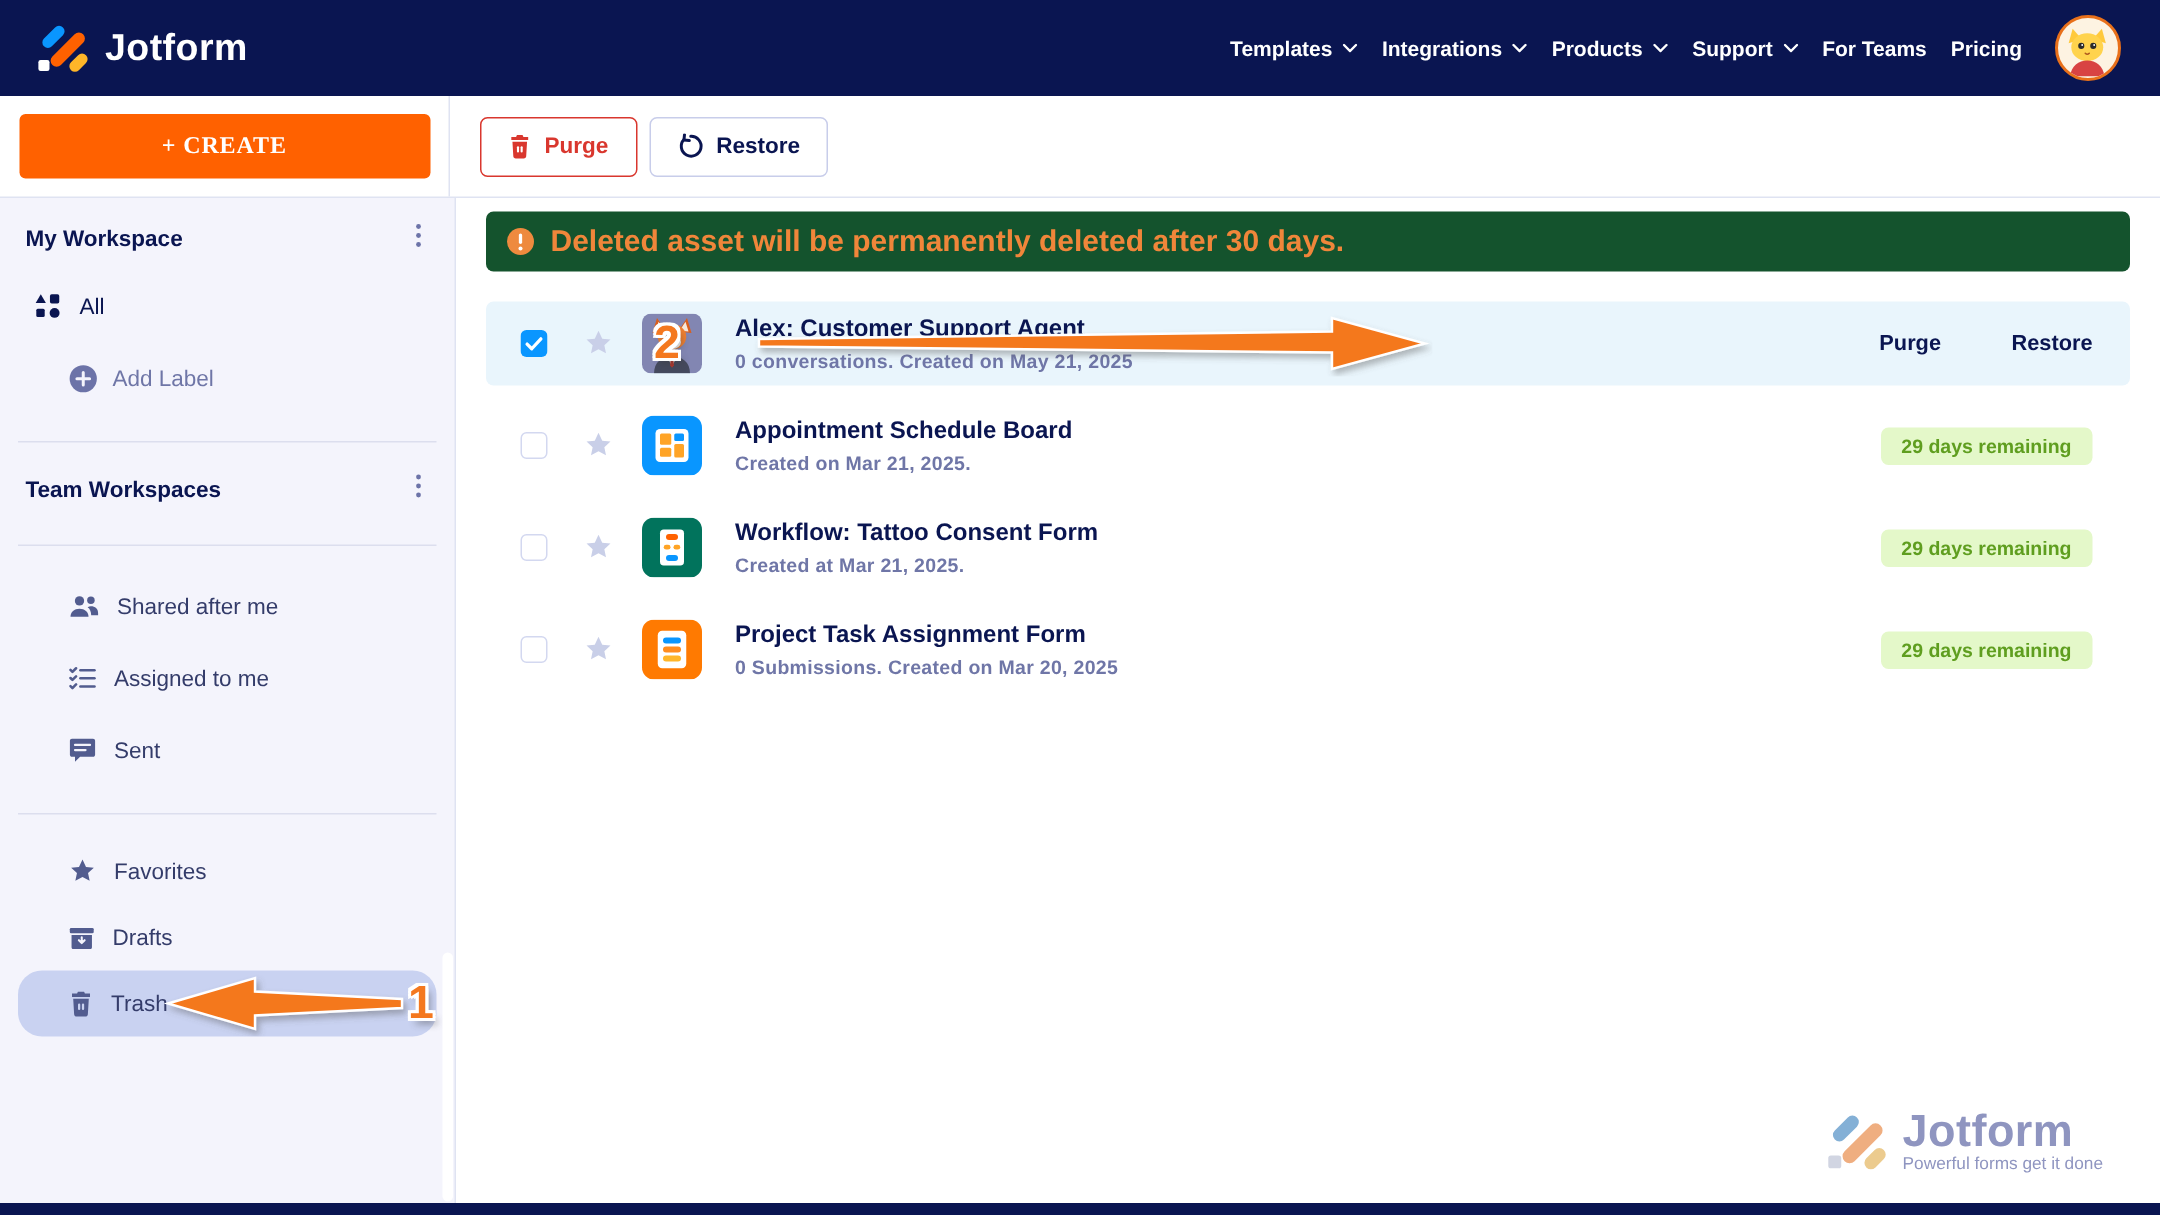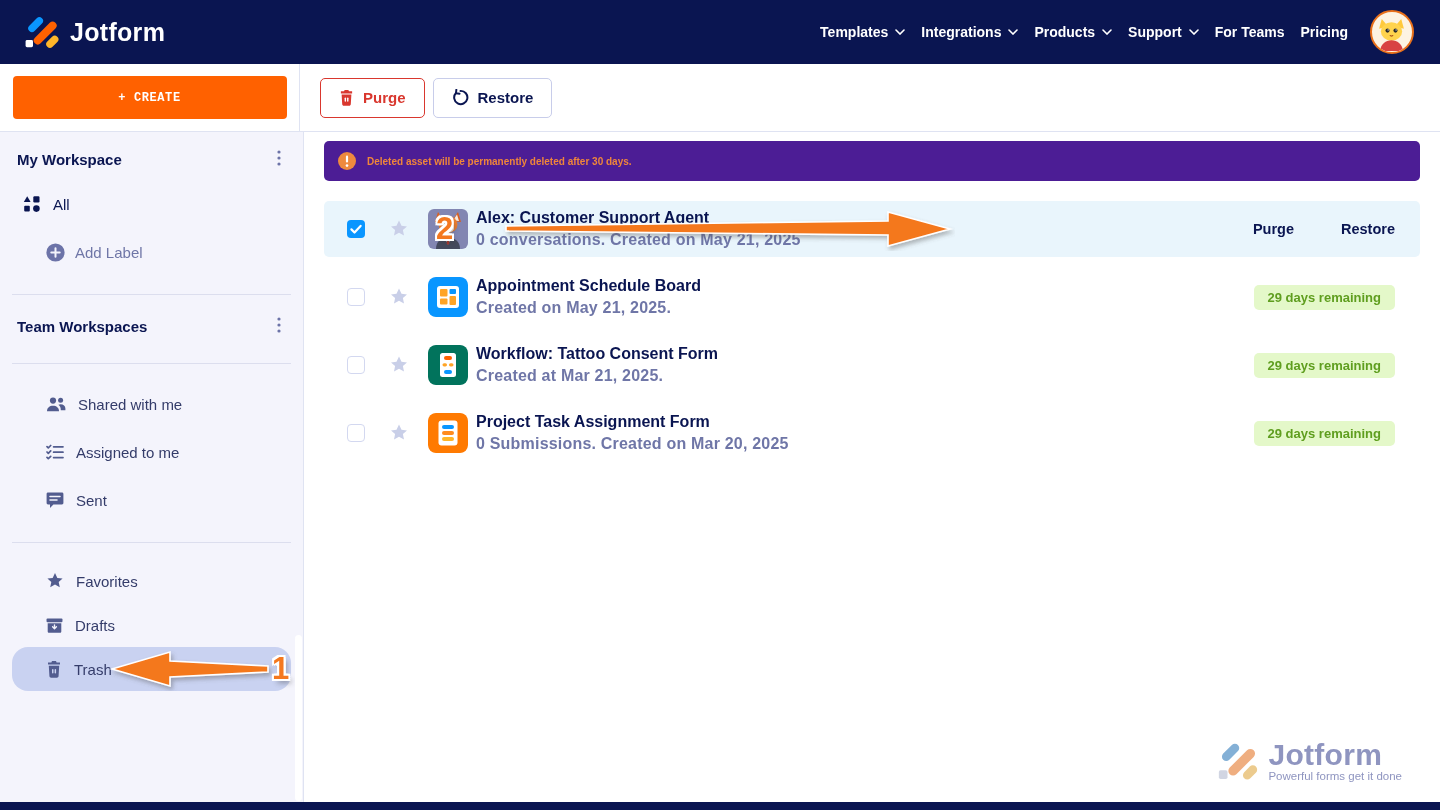--- a/index.html
+++ b/index.html
@@ -9,21 +9,21 @@
   
   .topbar { height:64px; background:#0a1551; display:flex; align-items:center; justify-content:space-between; padding:0 26px 0 24px; }
   .brand { display:flex; align-items:center; gap:10px; color:#fff; font-size:25px; font-weight:800; letter-spacing:.3px; }
   .nav { display:flex; align-items:center; gap:16px; }
   .nav-item { display:flex; align-items:center; gap:7px; color:#fff; font-size:14px; font-weight:600; cursor:pointer; }
   .avatar { width:44px; height:44px; border-radius:50%; overflow:hidden; border:2.5px solid #e8701a; background:#fdf3e2; margin-left:6px; cursor:pointer; flex:none; }
 
   
   .subheader { height:68px; display:flex; background:#fff; border-bottom:1px solid #dfe3f2; }
   .create-area { width:300px; border-right:1px solid #dfe3f2; display:flex; align-items:center; justify-content:center; }
-  .create-btn { width:274px; height:43px; background:#ff6100; border:none; border-radius:4px; color:#fff; font-family:Liberation Mono, monospace; font-size:12px; font-weight:800; letter-spacing:.6px; cursor:pointer; }
+  .create-btn { width:274px; height:43px; background:#ff6100; border:none; border-radius:4px; color:#fff; font-family:Liberation Serif, serif; font-size:16px; font-weight:800; letter-spacing:.6px; cursor:pointer; }
   .toolbar { flex:1; display:flex; align-items:center; padding-left:20px; gap:8px; }
   .btn { height:40px; display:inline-flex; align-items:center; gap:9px; padding:0 18px; background:#fff; border-radius:5px; font-family:inherit; font-size:15px; font-weight:700; cursor:pointer; }
   .btn-purge { border:1px solid #d9372e; color:#d9372e; }
   .btn-restore { border:1px solid #c8cdea; color:#0a1551; }
 
   
   .content { display:flex; height:670px; }
 
   
   .sidebar { width:304px; background:#f4f4fc; border-right:1px solid #dfe3f2; padding-top:6px; position:relative; flex:none; }
@@ -32,31 +32,31 @@
   .side-item.all-item { padding-left:23px; color:#0a1551; gap:12px;align-items:center; }
   .side-item.muted { color:#6f76a7; gap:10px; }
   .divider { height:1px; background:#dcdeee; margin:9px 12px; }
   .side-item.compact { height:44px; }
   .trash-item { background:#c9d2f1; border-radius:16px; margin:0 12px; padding-left:34px; position:relative; }
   .kebab { cursor:pointer; padding:4px; }
   .scroll-thumb { position:absolute; right:1px; top:503px; width:7px; height:166px; background:#ffffff; border-radius:4px; }
 
   
   .main { flex:1; background:#fff; position:relative; padding:9px 20px 0 20px; }
-  .banner { height:40px; background:#4c1d95; border-radius:5px; display:flex; align-items:center; gap:11px; padding:14px 14px; color:#f0863a; font-size:10px; font-weight:600; }
+  .banner { height:40px; background:#14532d; border-radius:5px; display:flex; align-items:center; gap:11px; padding:14px 14px; color:#f0863a; font-size:20px; font-weight:600; }
   .rows { margin-top:20px; display:flex; flex-direction:column; gap:12px; }
   .row { height:56px; display:flex; align-items:center; padding:0 25px 0 23px; border-radius:5px; position:relative; }
   .row.selected { background:#e9f5fc; }
   .cbx { width:18px; height:18px; border-radius:4px; border:1.5px solid #d3d8f0; background:#fff; cursor:pointer; flex:none; }
   .cbx-checked { width:18px; height:18px; cursor:pointer; flex:none; }
   .star { margin-left:24px; cursor:pointer; flex:none; display:flex; }
   .thumb { margin-left:19px; width:40px; height:40px; flex:none; border-radius:6px; overflow:hidden; }
-  .row-text { margin-left:8px; }
+  .row-text { margin-left:22px; }
   .row-title { font-size:16px; font-weight:700; color:#0a1551; }
-  .row-sub { font-size:16px; font-weight:600; color:#6f76a7; margin-top:4px; letter-spacing:.2px; }
+  .row-sub { font-size:13px; font-weight:600; color:#6f76a7; margin-top:4px; letter-spacing:.2px; }
   .badge { margin-left:auto; background:#e4f8c9; color:#5f9e1f; font-size:13px; font-weight:700; padding:5px 14px; border-radius:5px; }
   .row-actions { margin-left:auto; display:flex; gap:47px; }
   .row-action { font-size:14.5px; font-weight:700; color:#0a1551; cursor:pointer; }
 
   
   .anno-num { position:absolute; color:#f4781f; font-size:31px; font-weight:800; line-height:1;
     text-shadow:-2px -2px 0 #fff, 2px -2px 0 #fff, -2px 2px 0 #fff, 2px 2px 0 #fff, 0 -2px 0 #fff, 0 2px 0 #fff, -2px 0 0 #fff, 2px 0 0 #fff, 3px 4px 5px rgba(60,60,60,.45); }
   .anno2-num { left:112px; top:50%; transform:translateY(-52%); }
   .anno2-arrow { position:absolute; left:176px; top:50%; transform:translateY(-50%); }
   .anno1-num { left:260px; top:50%; transform:translateY(-52%); }
@@ -203,21 +203,21 @@
 
     <div class="divider" style="margin-top:16px; margin-bottom:16px;"></div>
 
     <div class="side-item">
       <svg width="20" height="16" viewBox="0 0 20 16" fill="#525c8f">
         <circle cx="7" cy="4.6" r="3.1"></circle>
         <path d="M1 15.2c0-3.4 2.6-5.4 6-5.4s6 2 6 5.4z"></path>
         <circle cx="14.6" cy="4.2" r="2.5"></circle>
         <path d="M14.8 14.2c0-2.6-.9-4.4-2.4-5.4.7-.4 1.5-.6 2.2-.6 2.8 0 4.8 1.7 4.8 4.4v1.6z"></path>
       </svg>
-      <span>Shared with me</span>
+      <span>Shared after me</span>
     </div>
 
     <div class="side-item">
       <svg width="18" height="16" viewBox="0 0 18 16" fill="none" stroke="#525c8f" stroke-width="1.7" stroke-linecap="round" stroke-linejoin="round">
         <path d="M1 2.6l1.3 1.3L4.7 1.5"></path>
           <line x1="7.6" y1="2.8" x2="17" y2="2.8"></line>
         <path d="M1 8l1.3 1.3L4.7 6.9"></path>
           <line x1="7.6" y1="8.2" x2="17" y2="8.2"></line>
         <path d="M1 13.4l1.3 1.3 2.4-2.4"></path>
           <line x1="7.6" y1="13.6" x2="17" y2="13.6"></line>
@@ -348,21 +348,21 @@
             <rect width="40" height="40" rx="8" fill="#0996ff"></rect>
             <rect x="9" y="9" width="22" height="22" rx="3" fill="#fff"></rect>
             <rect x="12" y="12" width="7.5" height="7.5" rx="1" fill="#ffa426"></rect>
             <rect x="21.5" y="12" width="6.5" height="5" rx="1" fill="#0996ff"></rect>
             <rect x="12" y="21.5" width="7.5" height="6" rx="1" fill="#ffa426"></rect>
             <rect x="21.5" y="19" width="6.5" height="9" rx="1" fill="#ffa426"></rect>
           </svg>
         </span>
         <span class="row-text">
           <div class="row-title">Appointment Schedule Board</div>
-          <div class="row-sub">Created on May 21, 2025.</div>
+          <div class="row-sub">Created on Mar 21, 2025.</div>
         </span>
         <span class="badge">29 days remaining</span>
       </div>
 
       <div class="row">
         <span class="cbx"></span>
         <span class="star">
           <svg width="20" height="20" viewBox="0 0 20 20">
               <path d="M10 1.5l2.5 5.3 5.5.6-4.1 3.7 1.1 5.4L10 13.8l-5 2.7 1.1-5.4L2 7.4l5.5-.6z" fill="#c9cfe8"></path>
             </svg>

